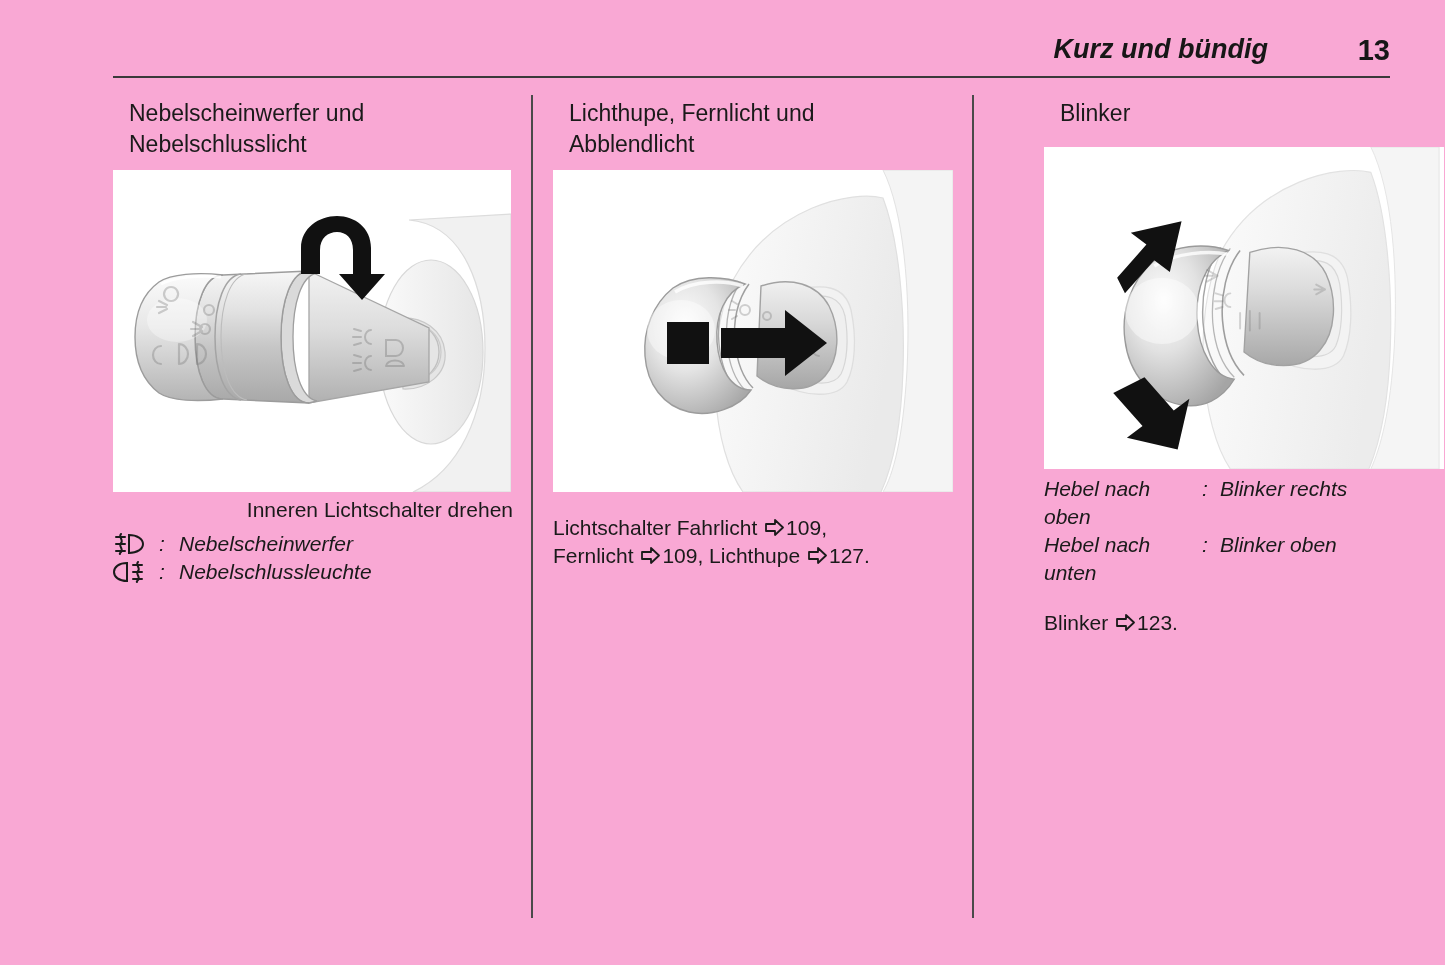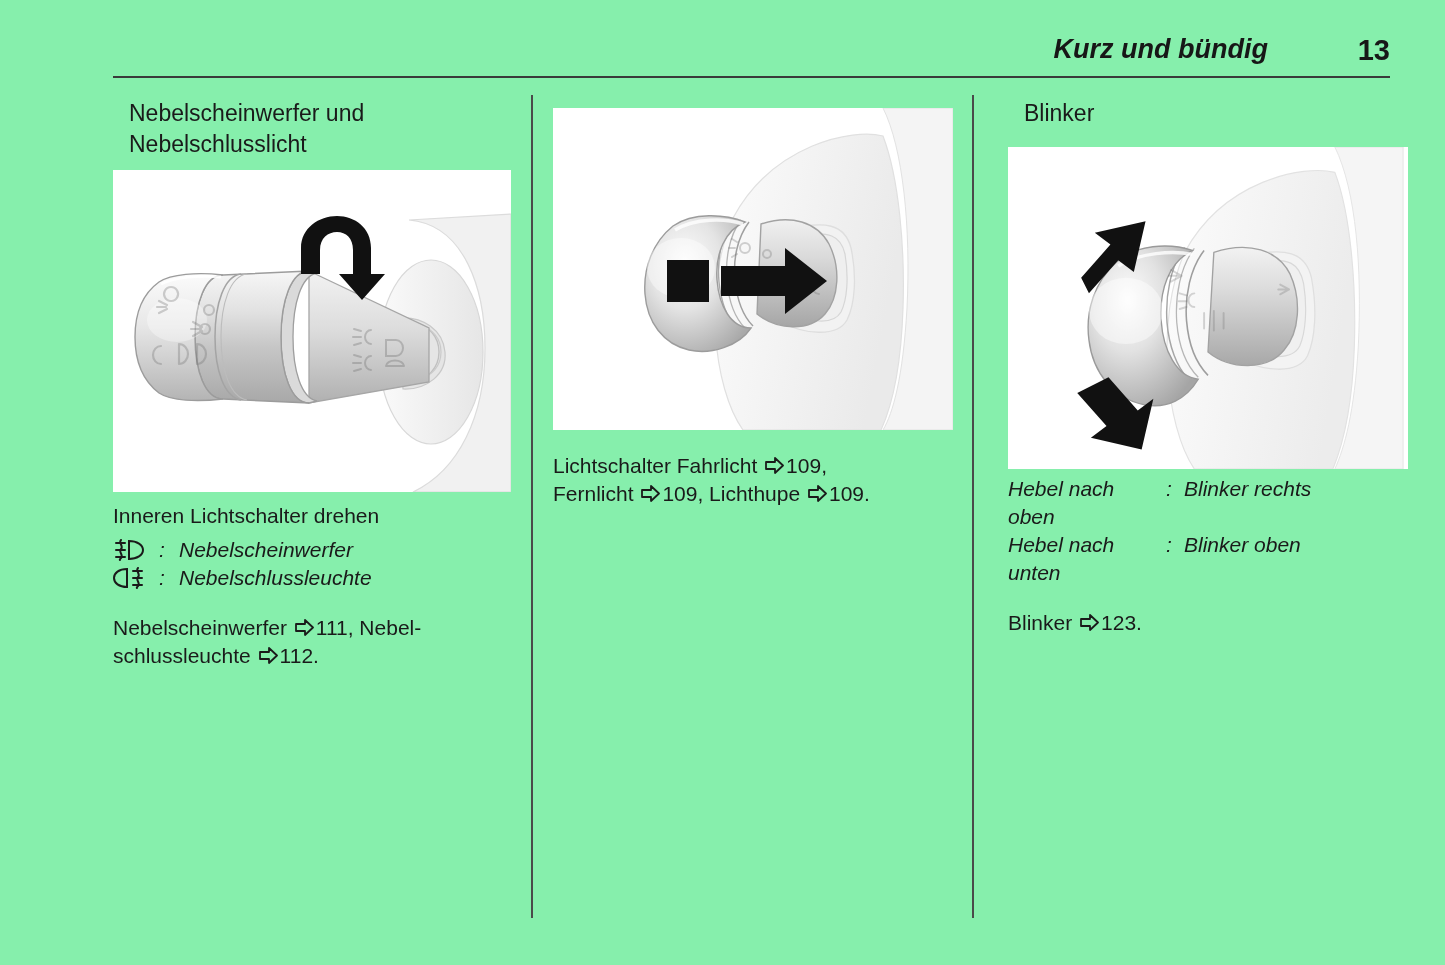--- a/index.html
+++ b/index.html
@@ -9,21 +9,21 @@
   }
   body {
     font-family: "Liberation Sans", sans-serif;
     color: #1a1a1a;
     -webkit-font-smoothing: antialiased;
   }
   .page {
     position: relative;
     width: 1445px;
     height: 965px;
-    background: #86efac;
+    background: #f9a8d4;
     overflow: hidden;
   }
 
   
   .header {
     position: absolute;
     left: 113px;
     top: 36px;
     width: 1277px;
     height: 42px;
@@ -68,21 +68,21 @@
   .divider.d1 { left: 531px; }
   .divider.d2 { left: 972px; }
 
   
   .col {
     position: absolute;
     top: 98px;
   }
   .col1 { left: 113px; width: 400px; }
   .col2 { left: 553px; width: 400px; }
-  .col3 { left: 1008px; width: 400px; }
+  .col3 { left: 1044px; width: 400px; }
 
   .col-title {
     font-size: 23px;
     line-height: 31px;
     color: #1a1a1a;
     margin: 0 0 0 16px;
     white-space: pre-line;
   }
 
   
@@ -99,21 +99,21 @@
 
   
   .body-text {
     font-size: 21px;
     line-height: 28px;
     color: #1a1a1a;
   }
   .para {
     margin-top: 22px;
   }
-  .para.tight { margin-top: 10px; }
+  .para.tight { margin-top: 4px; text-align: right; }
 
   .deflist {
     margin-top: 6px;
     border-collapse: collapse;
     font-style: italic;
   }
   .deflist td {
     font-size: 21px;
     line-height: 28px;
     color: #1a1a1a;
@@ -265,38 +265,26 @@
                 <path d="M25 1 C22 4 28 7 25 10 C22 13 28 16 25 19 C23 21 24 21 24 21" fill="none" stroke="#1a1a1a" stroke-width="2" stroke-linecap="round"></path>
               </svg>
             </span>
           </td>
           <td class="colon">:</td>
           <td>Nebelschlussleuchte</td>
         </tr>
       </tbody>
         </table>
 
-      <div class="para">
-        <span>Nebelscheinwerfer</span>
-        <span class="refarrow">
-          <svg viewBox="0 0 19 19" xmlns="http://www.w3.org/2000/svg">
-            <path d="M1 6 L10 6 L10 2 L18 9.5 L10 17 L10 13 L1 13 Z" fill="none" stroke="#1a1a1a" stroke-width="1.8" stroke-linejoin="round"></path>
-          </svg>
-        </span><span>111, Nebel-</span><br>
-        <span>schlussleuchte</span>
-        <span class="refarrow">
-          <svg viewBox="0 0 19 19" xmlns="http://www.w3.org/2000/svg">
-            <path d="M1 6 L10 6 L10 2 L18 9.5 L10 17 L10 13 L1 13 Z" fill="none" stroke="#1a1a1a" stroke-width="1.8" stroke-linejoin="round"></path>
-          </svg>
-        </span><span>112.</span>
-      </div>
     </div>
   </div>
 
   <div class="col col2">
+    <div class="col-title">Lichthupe, Fernlicht und
+Abblendlicht</div>
 
     <div class="figure fig2">
       <svg viewBox="0 0 400 322" xmlns="http://www.w3.org/2000/svg">
         <defs>
           <radialGradient id="g2knob" cx="0.38" cy="0.35" r="0.75">
             <stop offset="0" stop-color="#fdfdfd"></stop>
             <stop offset="0.45" stop-color="#e4e4e4"></stop>
             <stop offset="1" stop-color="#a9a9a9"></stop>
           </radialGradient>
           <linearGradient id="g2sleeve" x1="0" y1="0" x2="0" y2="1">
@@ -353,21 +341,21 @@
         <span>Fernlicht</span>
         <span class="refarrow">
           <svg viewBox="0 0 19 19" xmlns="http://www.w3.org/2000/svg">
             <path d="M1 6 L10 6 L10 2 L18 9.5 L10 17 L10 13 L1 13 Z" fill="none" stroke="#1a1a1a" stroke-width="1.8" stroke-linejoin="round"></path>
           </svg>
         </span><span>109, Lichthupe</span>
         <span class="refarrow">
           <svg viewBox="0 0 19 19" xmlns="http://www.w3.org/2000/svg">
             <path d="M1 6 L10 6 L10 2 L18 9.5 L10 17 L10 13 L1 13 Z" fill="none" stroke="#1a1a1a" stroke-width="1.8" stroke-linejoin="round"></path>
           </svg>
-        </span><span>109.</span>
+        </span><span>127.</span>
       </div>
     </div>
   </div>
 
   <div class="col col3">
     <div class="col-title">Blinker</div>
 
     <div class="figure fig3">
       <svg viewBox="0 0 400 330" xmlns="http://www.w3.org/2000/svg">
         <defs>

